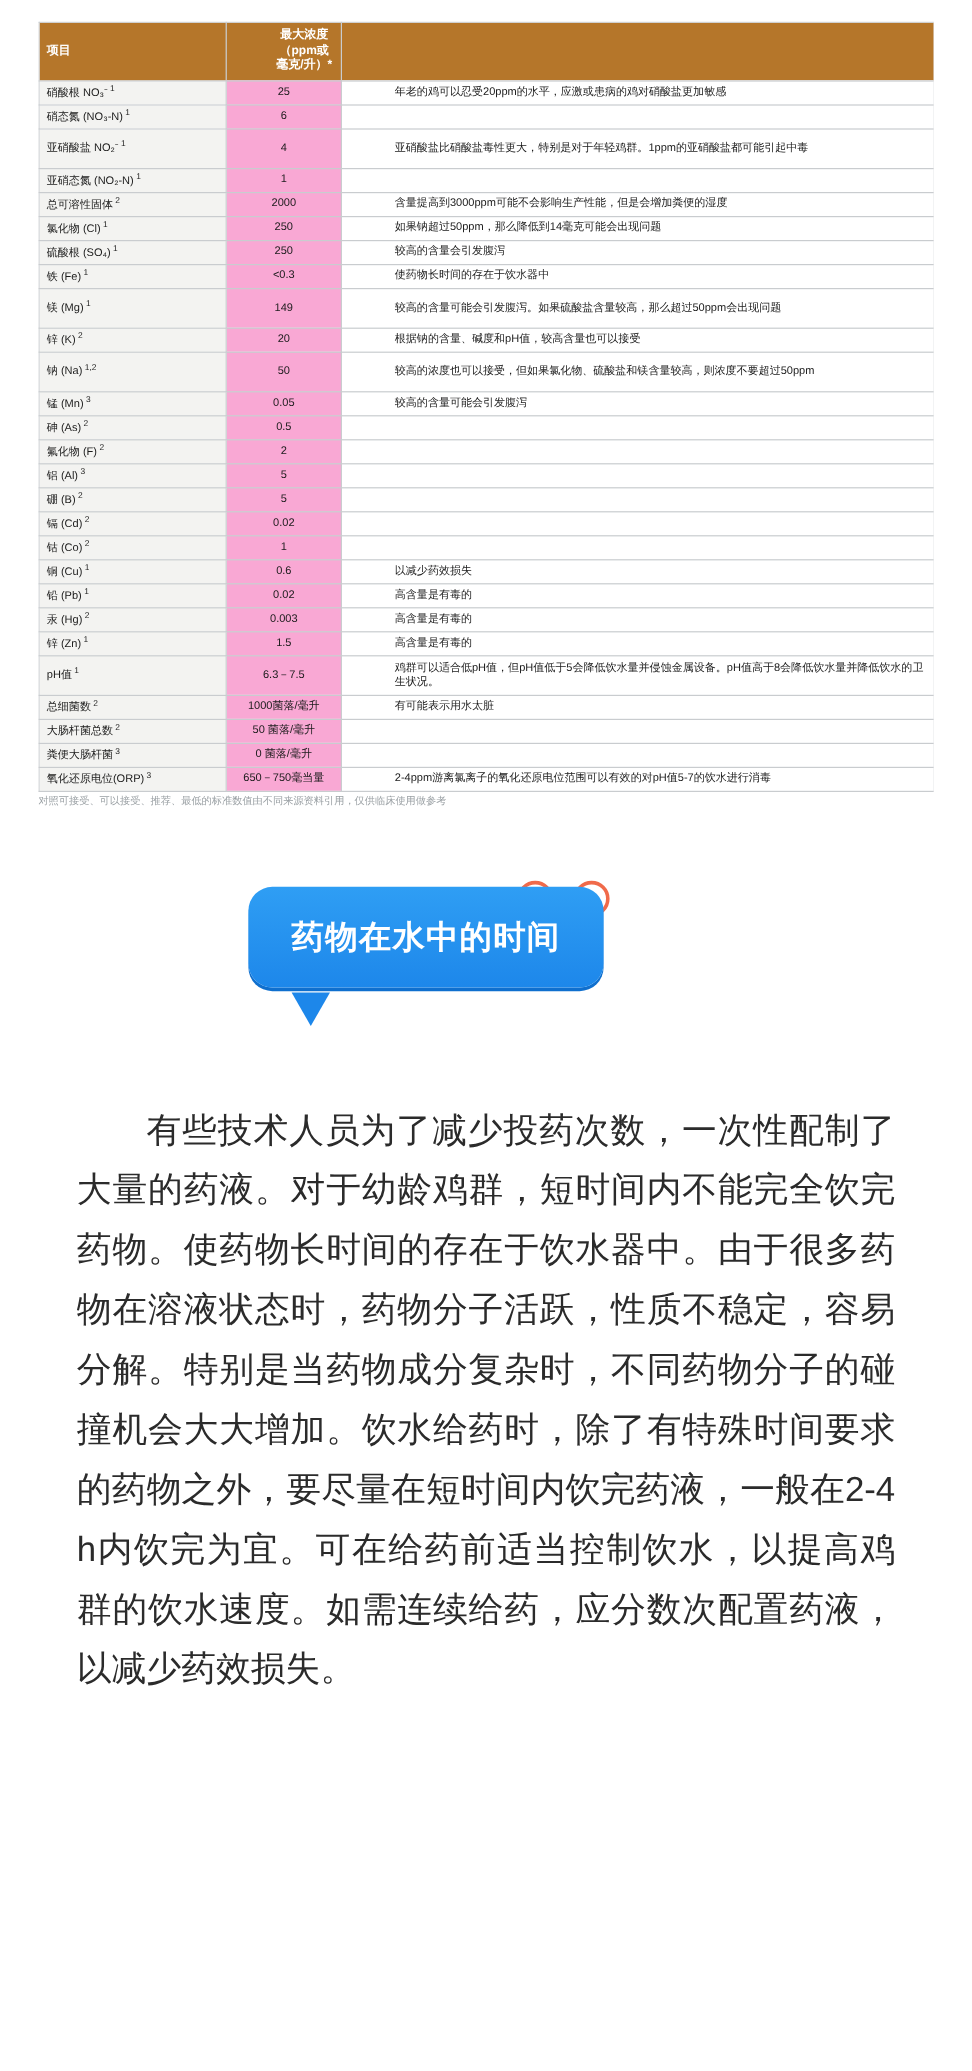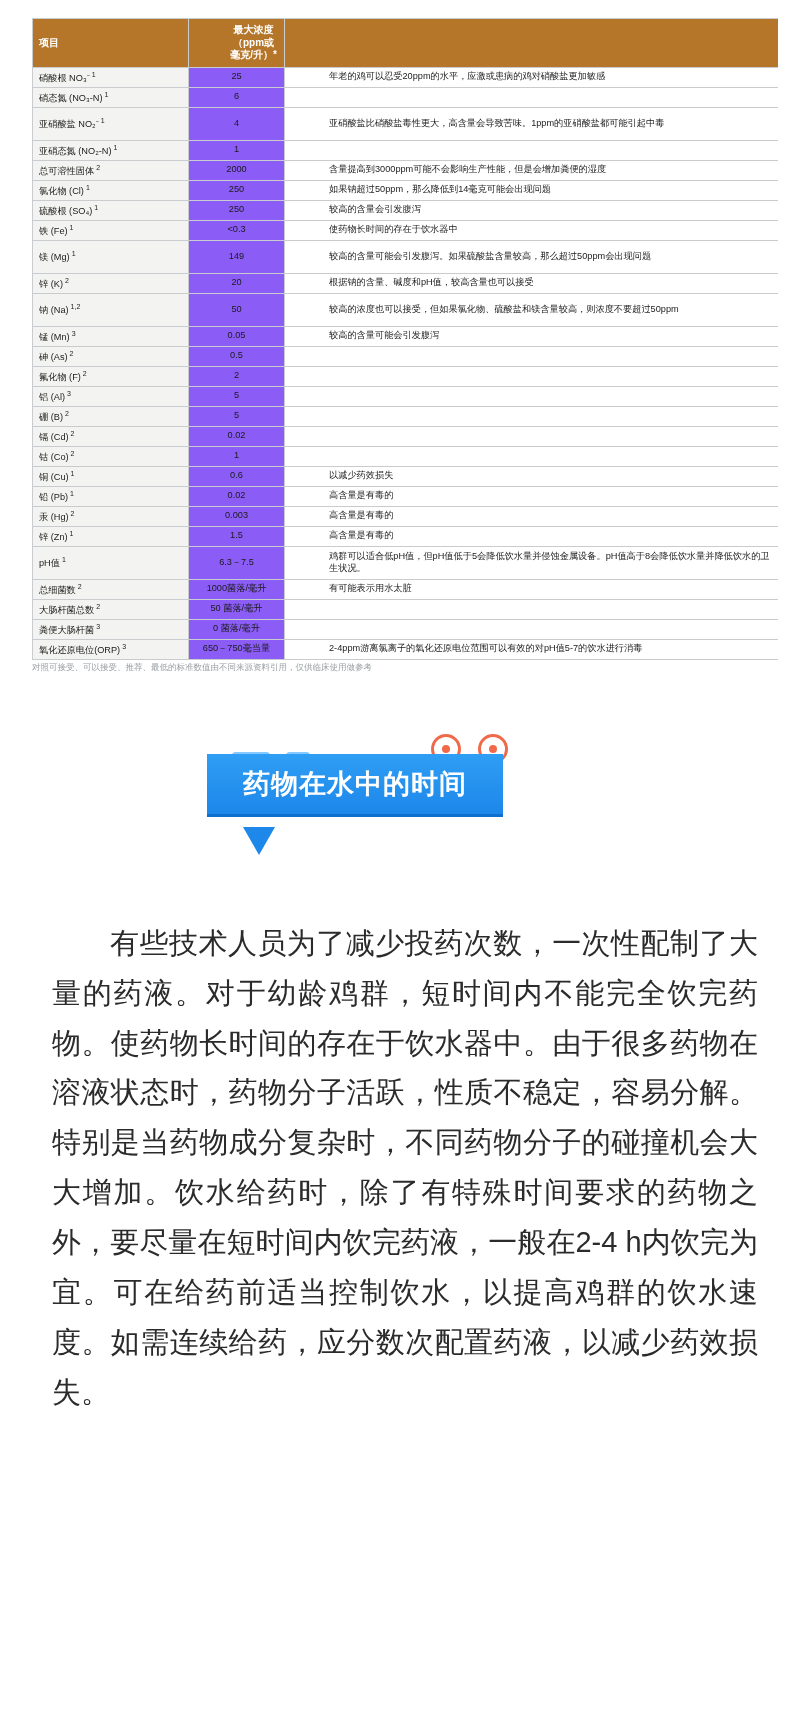--- a/index.html
+++ b/index.html
@@ -57,21 +57,21 @@
     line-height: 1.3;
     height: 15px;
   }
   table.water-table td.name {
     background: #f3f3f1;
     text-align: left;
     white-space: nowrap;
     overflow: hidden;
   }
   table.water-table td.val {
-    background: #8b5cf6;
+    background: #f9a8d4;
     text-align: center;
     white-space: nowrap;
   }
   table.water-table td.note {
     background: #ffffff;
     text-align: left;
     padding-left: 44px;
   }
   table.water-table tr.tall td { height: 28px; }
   .sup {
@@ -91,25 +91,25 @@
 
   
   .banner-area {
     position: relative;
     margin-top: 58px;
     height: 160px;
   }
   .bubble {
     position: absolute;
     left: 207px;
-    top: 23px;
+    top: 8px;
     width: 296px;
-    height: 60px;
+    height: 84px;
     background: linear-gradient(180deg, #2f9ef4 0%, #1d87ea 100%);
-    border-radius: 0;
+    border-radius: 20px;
     box-shadow: 0 3px 0 #0f6fce;
     display: flex;
     align-items: center;
     justify-content: center;
   }
   .bubble-title {
     color: #ffffff;
     font-size: 27px;
     font-weight: bold;
     letter-spacing: 1px;
@@ -161,21 +161,21 @@
     margin: 28px 52px 0 52px;
     width: 706px;
     font-size: 29px;
     line-height: 1.72;
     color: #2b2b2b;
     text-align: justify;
     text-justify: inter-ideograph;
     font-family: "Liberation Sans", sans-serif;
   }
   .body-text p {
-    margin: 0;
+    margin: 12px;
     text-indent: 2em;
   }
 </style>
 </head>
 <body>
 
 <div class="page">
 
   <div class="table-wrap">
     <table class="water-table">
@@ -198,21 +198,21 @@
             <td class="note">年老的鸡可以忍受20ppm的水平，应激或患病的鸡对硝酸盐更加敏感</td>
           </tr>
           <tr>
             <td class="name">硝态氮 (NO₃-N)<span class="sup">1</span></td>
             <td class="val">6</td>
             <td class="note"></td>
           </tr>
           <tr class="tall">
             <td class="name">亚硝酸盐 NO₂⁻<span class="sup">1</span></td>
             <td class="val">4</td>
-            <td class="note">亚硝酸盐比硝酸盐毒性更大，高含量会导致苦味。1ppm的亚硝酸盐都可能引起中毒</td>
+            <td class="note">亚硝酸盐比硝酸盐毒性更大，特别是对于年轻鸡群。1ppm的亚硝酸盐都可能引起中毒</td>
           </tr>
           <tr>
             <td class="name">亚硝态氮 (NO₂-N)<span class="sup">1</span></td>
             <td class="val">1</td>
             <td class="note"></td>
           </tr>
           <tr>
             <td class="name">总可溶性固体<span class="sup">2</span></td>
             <td class="val">2000</td>
             <td class="note">含量提高到3000ppm可能不会影响生产性能，但是会增加粪便的湿度</td>

